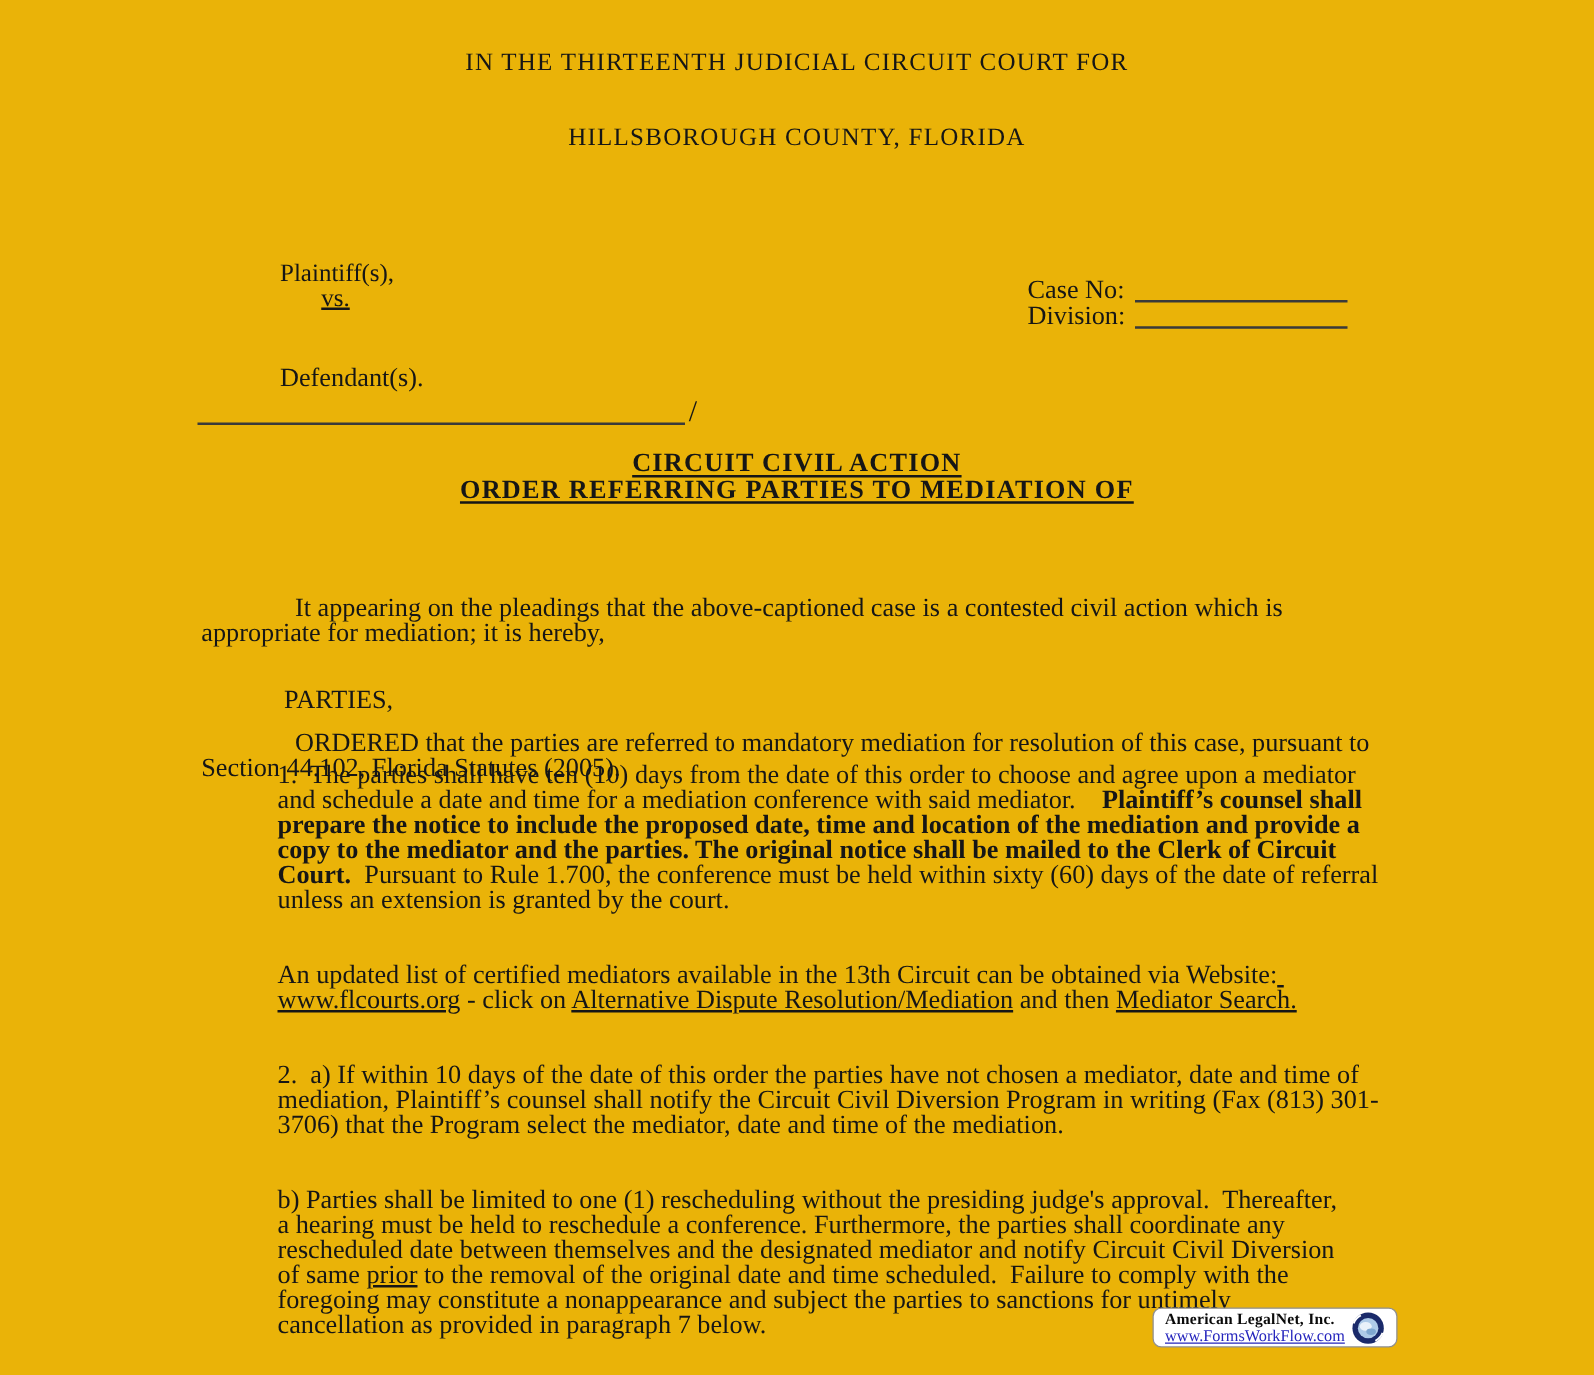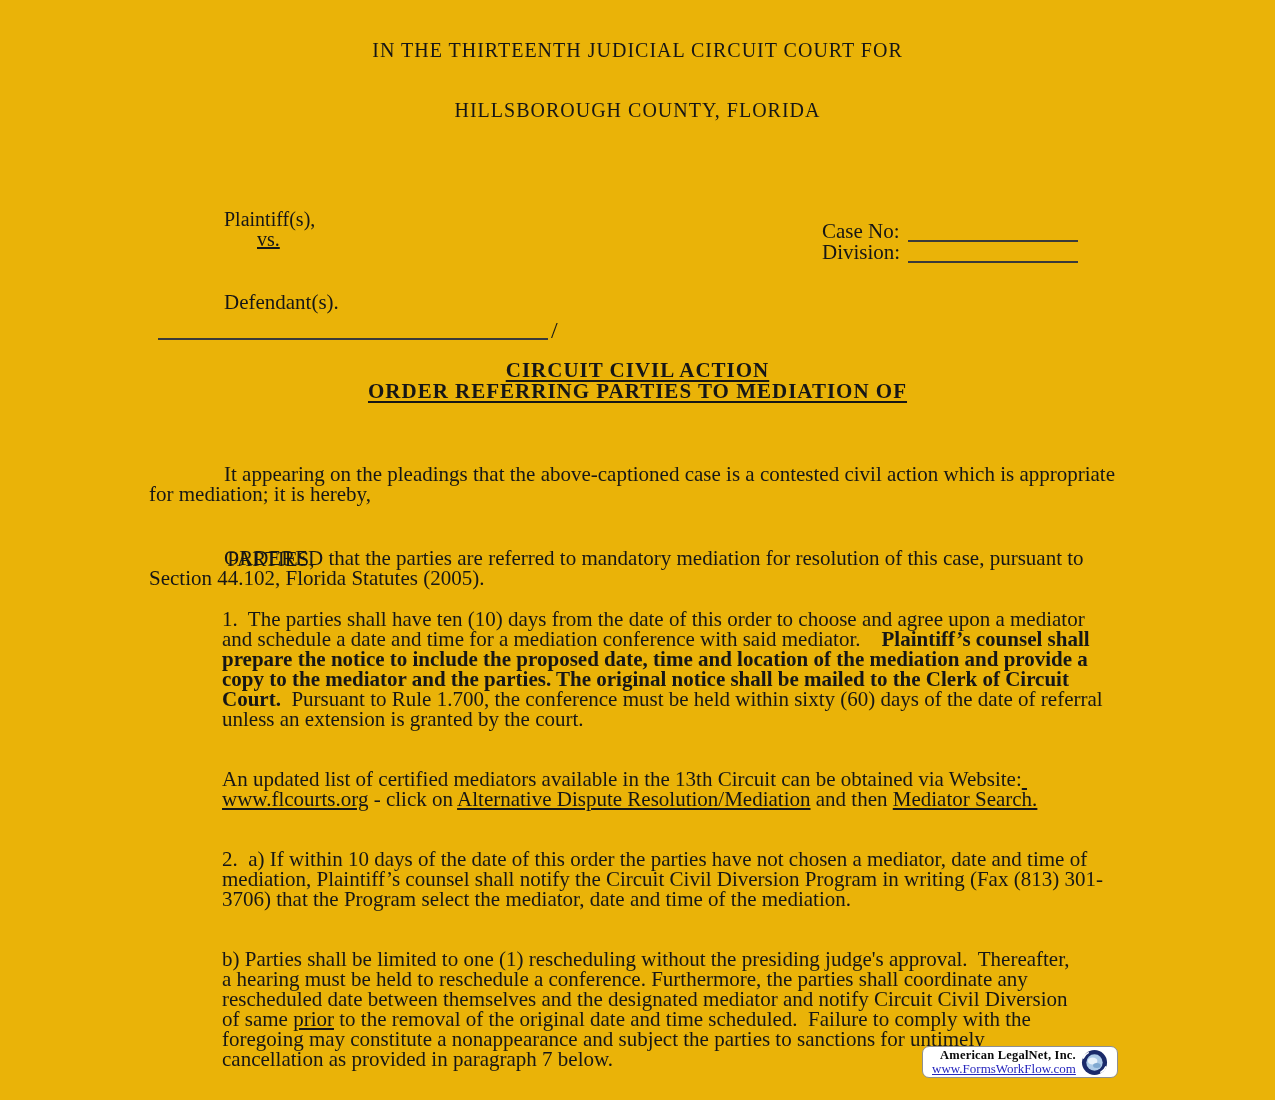--- a/index.html
+++ b/index.html
@@ -43,35 +43,35 @@
     text-align:center;
     font-size:21px; line-height:21px;
     font-weight:bold;
     letter-spacing:1px;
   }
   #order-title .tline { text-decoration:underline; text-decoration-thickness:2px; text-underline-offset:3px; }
 
   
   .bodytext { font-size:21px; line-height:20px; white-space:pre-wrap; }
   #intro-block { left:147px; top:422px; width:985px; }
-  #intro-block p { margin:2px; text-indent:75px; }
+  #intro-block p { margin:14px; text-indent:75px; }
   #main-block { left:222px; top:509px; width:890px; }
   #main-block > div { margin:0; }
   #paragraph-2a { margin-top:8px; }
   #paragraph-2b { margin-top:18px; margin-left:32px; width:856px; }
 
   
   #legalnet-badge {
     left:922px; top:1046px; width:196px; height:32px;
     border:1px solid #8f8f8f; border-radius:7px;
     background:#ffffff;
     display:flex; align-items:center;
     box-sizing:border-box;
   }
-  #badge-text { padding-left:9px; display:flex; flex-direction:column; justify-content:center;text-align:right; }
+  #badge-text { padding-left:9px; display:flex; flex-direction:column; justify-content:center; }
   #company-name { font-size:12.5px; line-height:13px; font-weight:bold; color:#0a0a0a; letter-spacing:0.2px; white-space:nowrap; }
   #website-link { font-size:13px; line-height:14px; font-weight:normal; color:#2525bd; text-decoration:underline; white-space:nowrap; cursor:pointer; }
   #globe-icon { width:27px; height:27px; margin-left:5px; flex:0 0 auto; }
 </style>
 </head>
 <body>
 
 <div id="page">
 
   <div id="court-header" class="abs">

